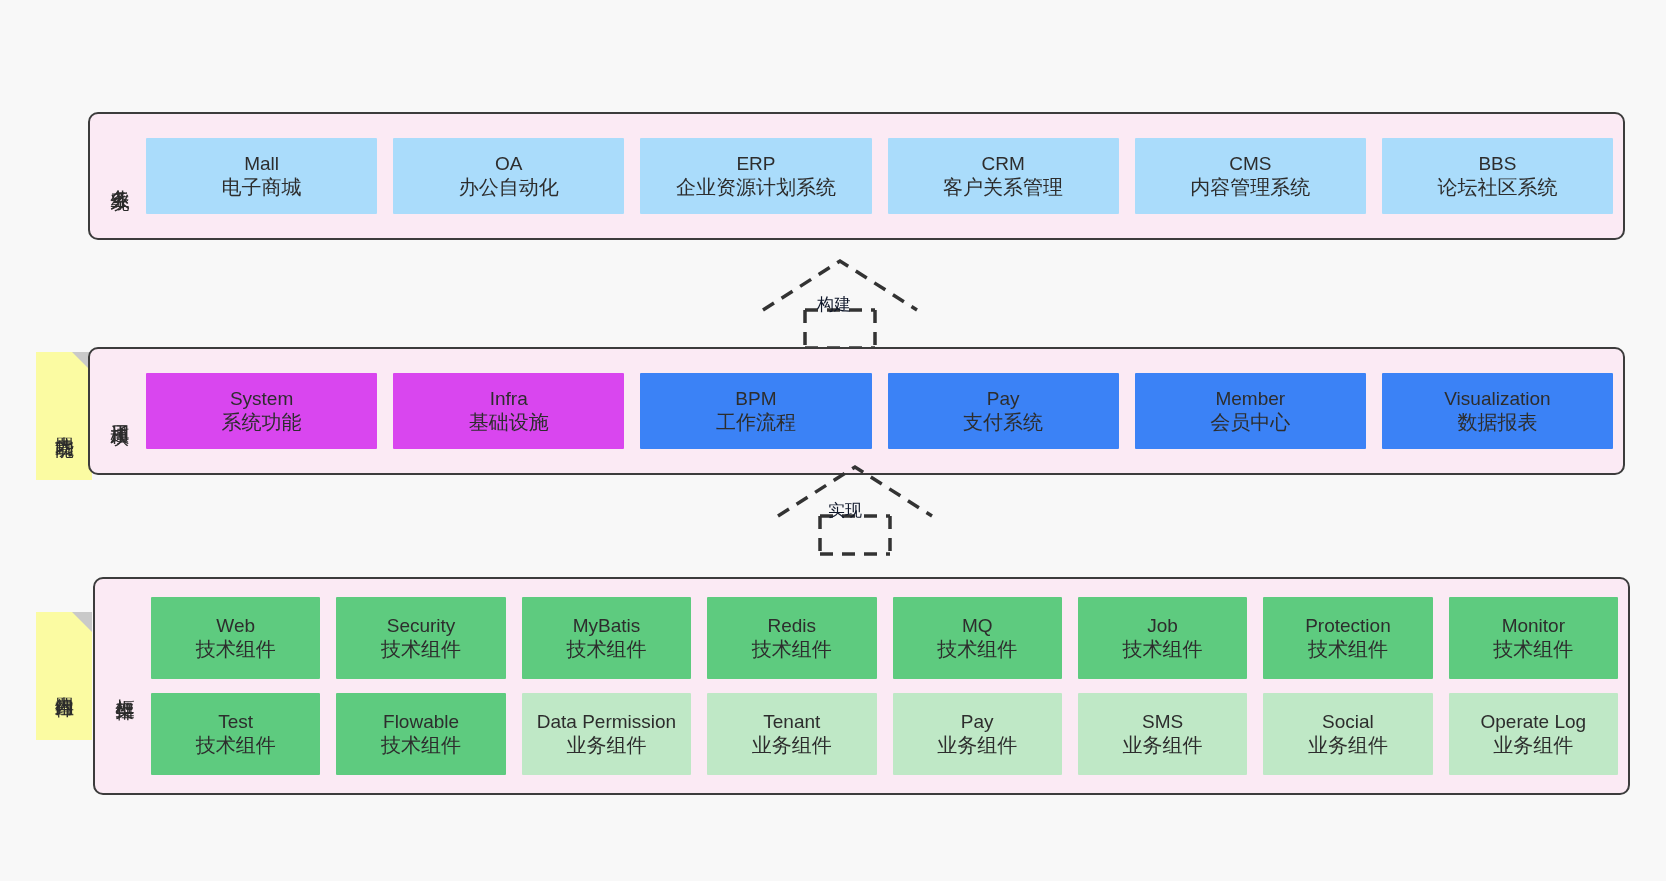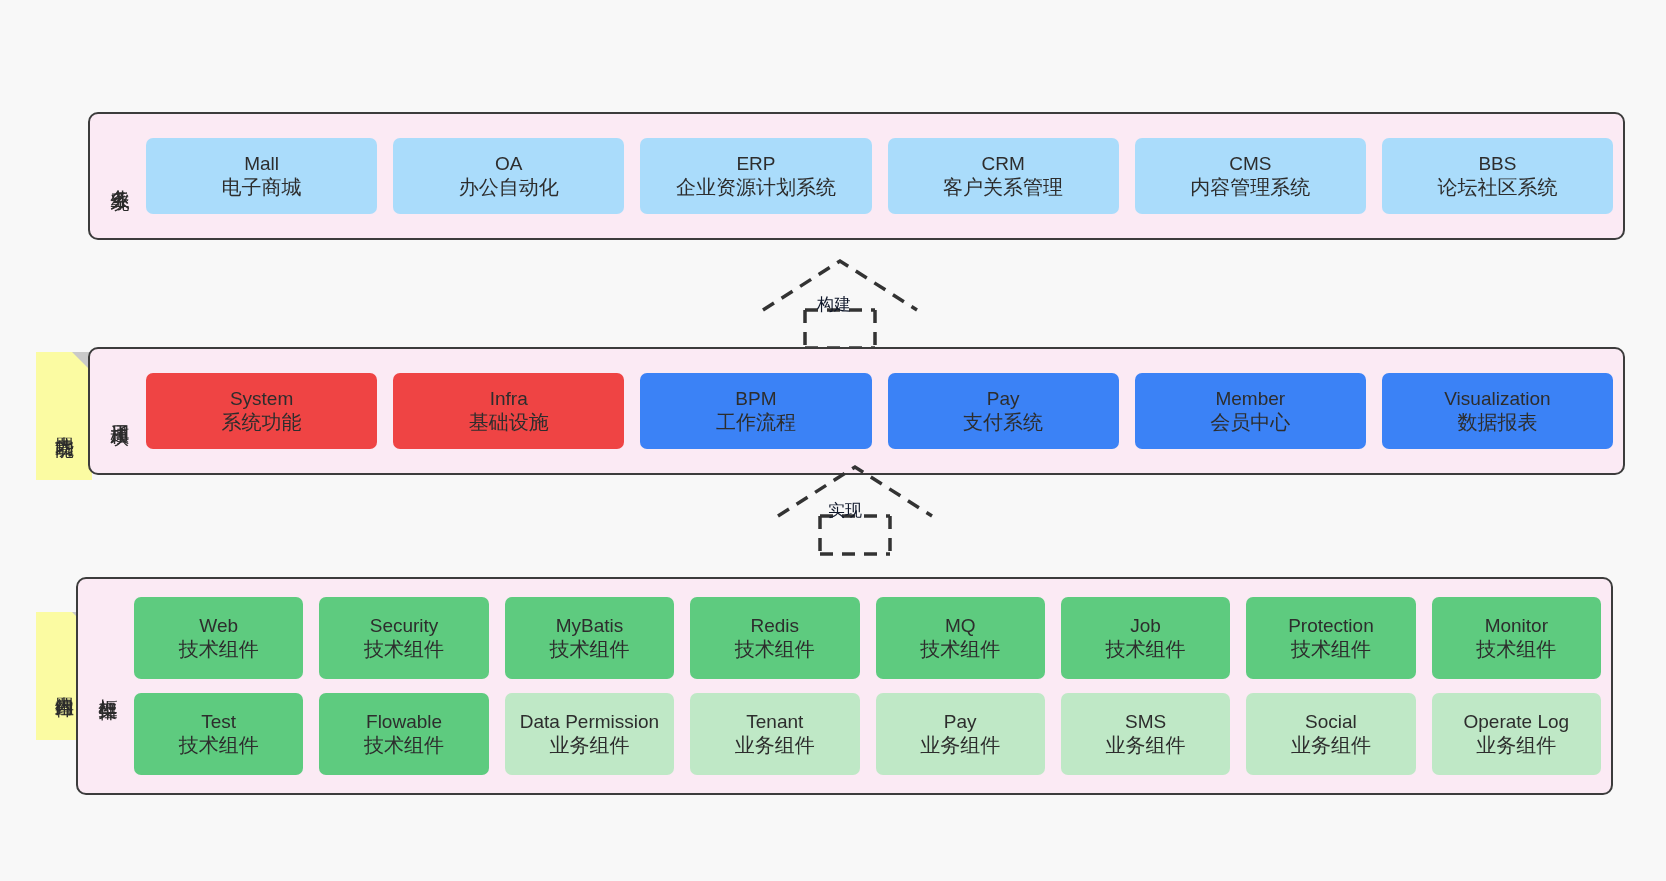--- a/index.html
+++ b/index.html
@@ -46,44 +46,44 @@
     gap:14px;
     padding-left:6px;
   }
   .row {
     display:flex;
     gap:16px;
     align-items:stretch;
   }
   .cell {
     flex:1 1 0;
-    border-radius:7px;
+    border-radius:1px;
     display:flex;
     flex-direction:column;
     align-items:center;
     justify-content:center;
     text-align:center;
     line-height:1.25;
     padding:6px 4px;
   }
   .cell .en { font-size:19px; color:#2d2d2d; }
   .cell .cn { font-size:20px; color:#2d2d2d; }
 
   
   #layer-business { left:88px;  top:112px; width:1537px; height:128px; }
   #layer-modules  { left:88px;  top:347px; width:1537px; height:128px; }
-  #layer-framework{ left:76px;  top:577px; width:1537px; height:218px; }
+  #layer-framework{ left:93px;  top:577px; width:1537px; height:218px; }
 
   #layer-business .row  { height:76px; }
   #layer-modules .row   { height:76px; }
   #layer-framework .row { height:82px; }
 
   
   .c-blue       { background:#aadcfb; }
-  .c-red        { background:#ef4444; }
+  .c-red        { background:#d946ef; }
   .c-pink       { background:#3b82f6; }
   .c-green      { background:#5ecb7f; }
   .c-lightgreen { background:#bfe8c6; }
 
   
   .note {
     position:absolute;
     width:56px;
     background:#fbfba2;
     display:flex;

